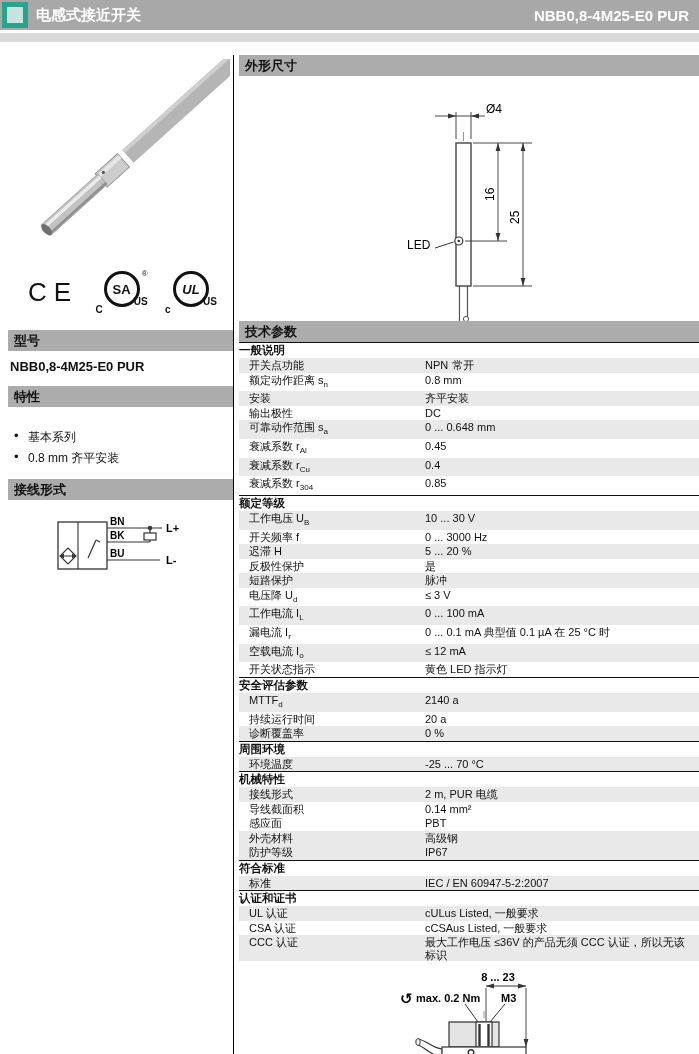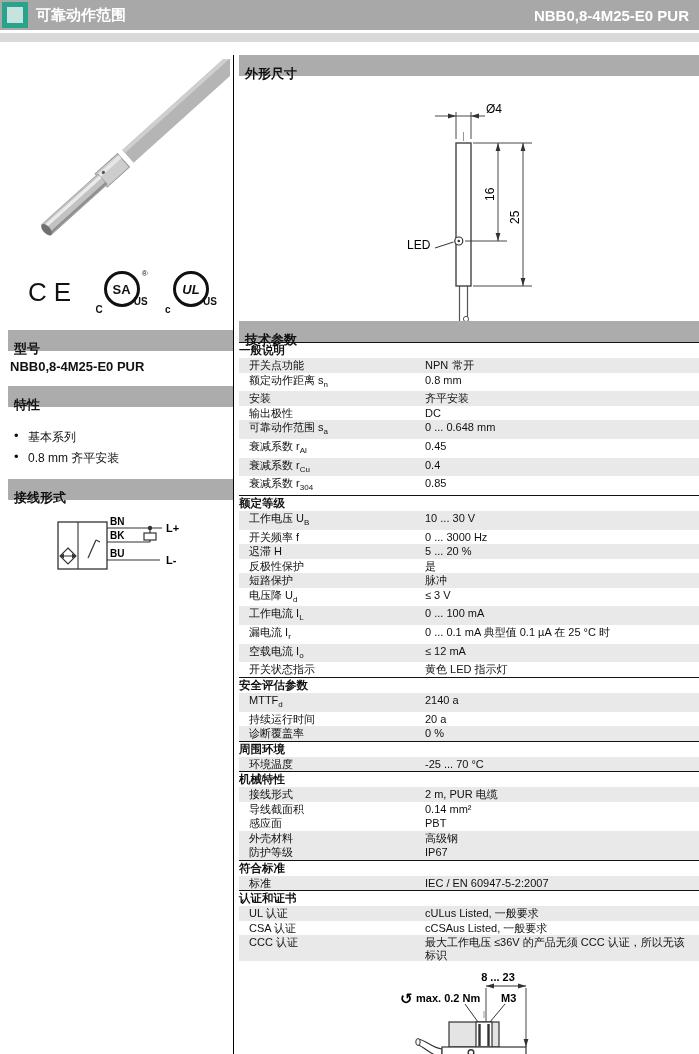--- a/index.html
+++ b/index.html
@@ -11,21 +11,21 @@
   .topbar { position:relative; height:30px; background:#a8a8a8; display:flex; align-items:center; }
   .brand-icon { width:26px; height:26px; margin:0 8px 0 2px; background:#c6e4dd; border:5px solid #2aa38d; }
   .topbar .title { font-size:15px; font-weight:bold; color:#fff; flex:1; }
   .topbar .part { font-size:15px; font-weight:bold; color:#fff; padding-right:10px; }
   .subbar { height:9px; background:#d9d9d9; margin-top:3px; }
 
   .columns { display:flex; padding-left:8px; margin-top:13px; min-height:996px; }
   .leftcol { width:225px; flex:none; }
   .rightcol { flex:1; border-left:1px solid #000; padding:0 9px 0 5px; }
 
-  .bar { background:#acacac; font-weight:bold; font-size:13px; color:#111; padding:8px 6px; height:21px; line-height:21px; }
+  .bar { background:#acacac; font-weight:bold; font-size:13px; color:#111; padding:0 6px; height:21px; line-height:21px; }
   .leftcol .bar { margin-top:12px; }
 
   .model-text { font-weight:bold; font-size:13px; padding:8px 2px 0 2px; }
   .features-list { list-style:none; padding:22px 2px 0 6px; font-size:12px; }
   .features-list li { padding-left:14px; position:relative; margin-bottom:4px; }
   .features-list li::before { content:"•"; position:absolute; left:0; top:-1px; font-size:13px; }
 
   .photo-wrap { height:205px; margin-top:4px; }
   .cert-row { display:flex; align-items:center; justify-content:space-between; padding:0 16px 0 20px; height:52px; margin:2px 0 10px 0; }
   .ce-mark { font-size:26px; letter-spacing:7px; font-weight:400; color:#111; }
@@ -51,21 +51,21 @@
   .mount-figure { margin-top:10px; height:120px; }
   svg text { font-family:"Liberation Sans","DejaVu Sans",sans-serif; }
 </style>
 </head>
 <body>
 
 <div class="page">
 
   <header class="topbar">
     <div class="brand-icon"></div>
-    <div class="title">可靠动作范围</div>
+    <div class="title">电感式接近开关</div>
     <div class="part">NBB0,8-4M25-E0 PUR</div>
   </header>
   <div class="subbar"></div>
 
   <div class="columns">
 
     <aside class="leftcol">
 
       <div class="photo-wrap">
         <svg width="222" height="205" viewBox="0 0 222 205">

